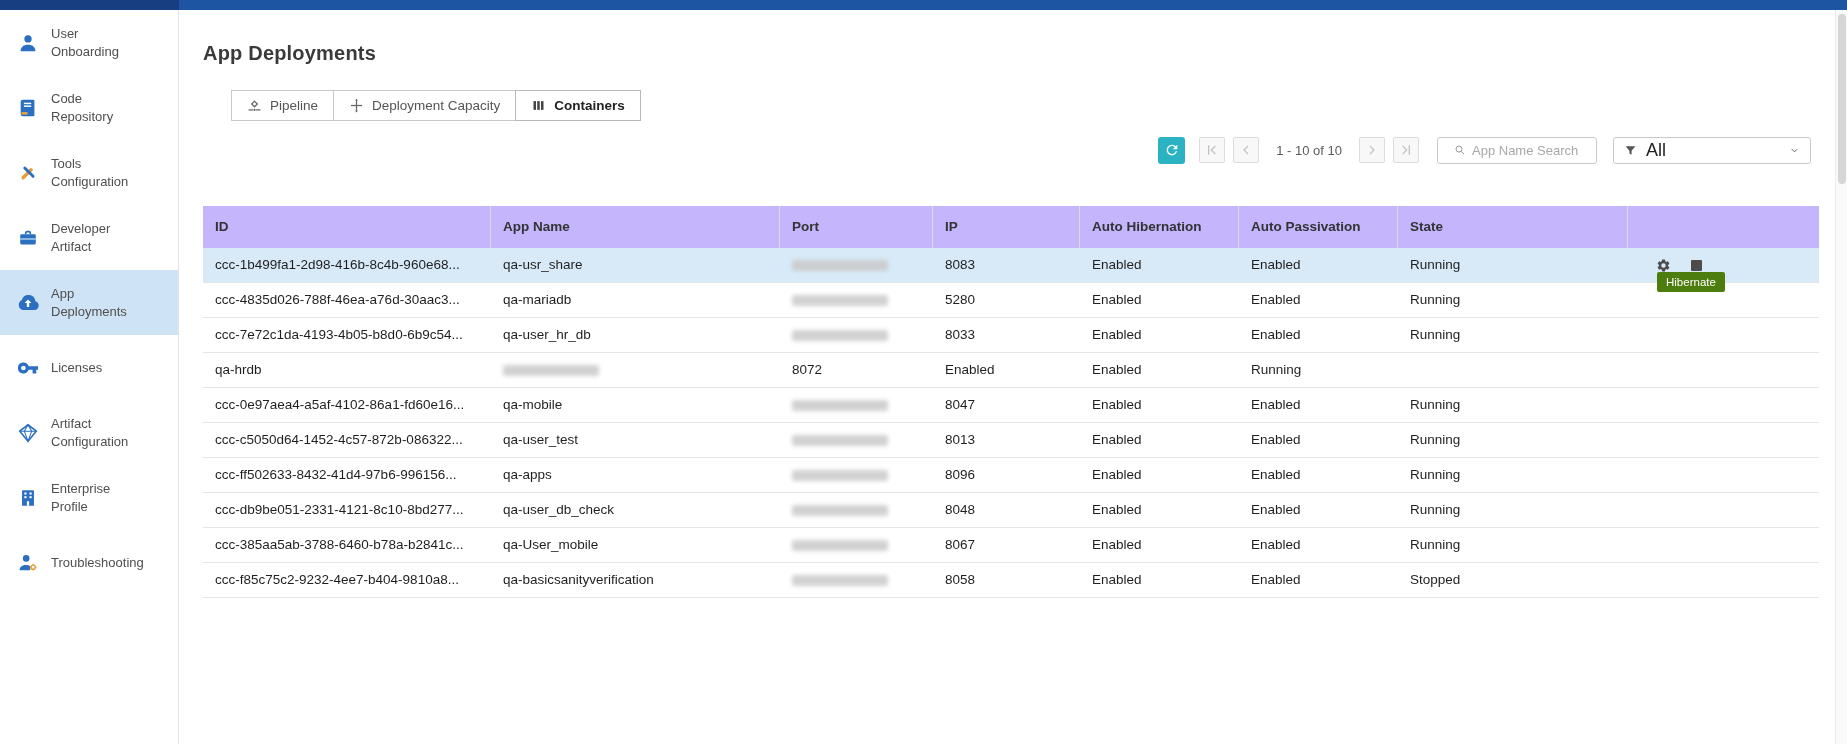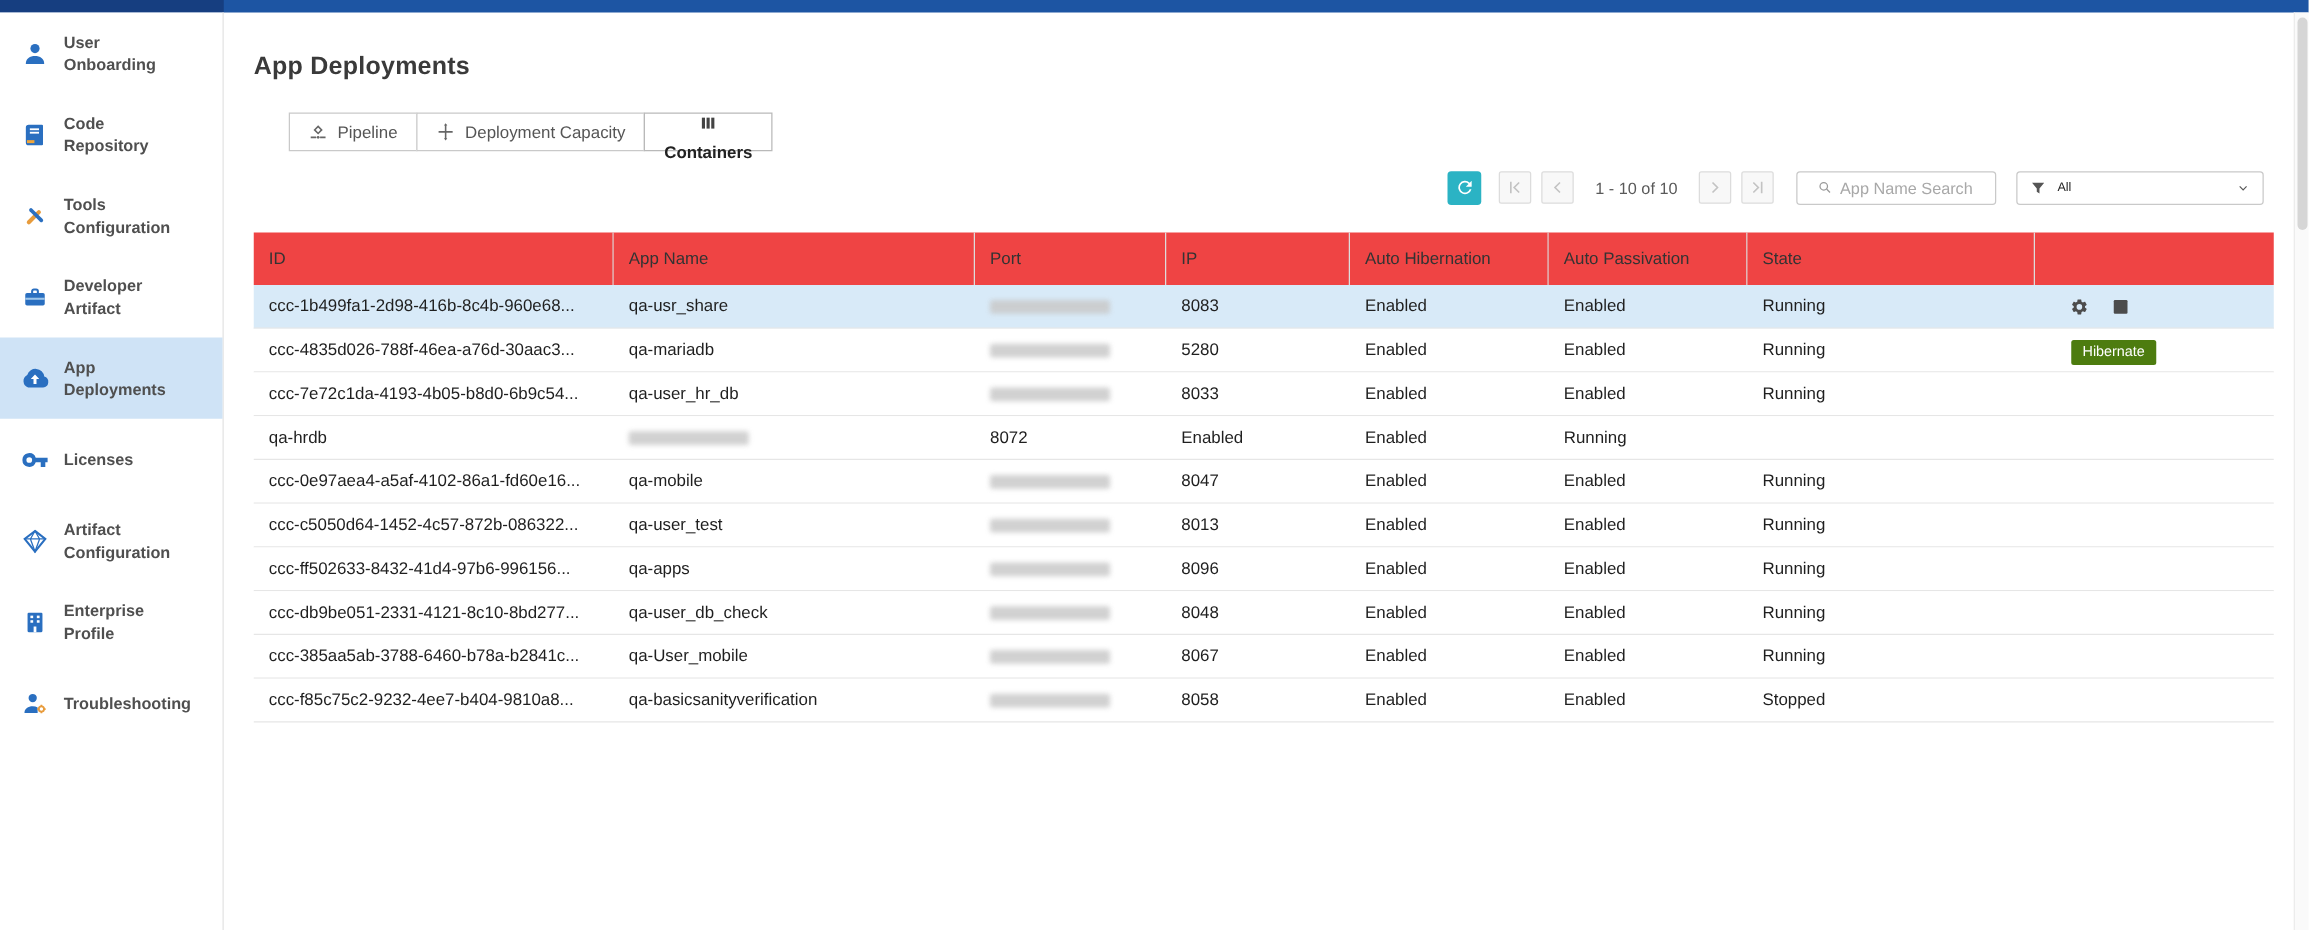--- a/index.html
+++ b/index.html
@@ -20,34 +20,34 @@
   .sidebar {
     position:absolute; top:10px; left:0; width:179px; height:734px;
     background:#fff; border-right:1px solid #e3e3e3;
   }
   .side-item {
     height:65px; display:flex; align-items:center; gap:11px;
     padding-left:16px; cursor:pointer;
   }
   .side-item.selected { background:#cfe3f6; }
   .side-icon { width:24px; height:24px; flex:0 0 24px; display:flex; align-items:center; justify-content:center; }
-  .side-label { font-size:13px; line-height:1.32; color:#4f4f4f; width:96px;font-weight:bold; }
+  .side-label { font-size:13px; line-height:1.32; color:#4f4f4f; width:96px; }
 
   
   .main { position:absolute; top:10px; left:179px; width:1656px; height:734px; padding:0 24px; }
   .page-title { margin-top:32px; font-size:20px; font-weight:700; color:#3a3a3a; letter-spacing:.2px; }
 
   
   .tabs { display:flex; margin-top:25px;padding-left:28px; }
   .tab {
     display:inline-flex; align-items:center; gap:8px;
     padding:0 15px; height:31px; border:1px solid #c9c9c9; margin-right:-1px;
     background:#fff; font-size:13.5px; color:#555; cursor:pointer; white-space:nowrap;
   }
-  .tab.active { font-weight:700; color:#222; border-color:#b9b9b9; position:relative; z-index:1;flex-direction:column; }
+  .tab.active { font-weight:700; color:#222; border-color:#b9b9b9; position:relative; z-index:1; }
   .tab svg { flex:0 0 auto; }
 
   
   .toolbar { display:flex; justify-content:flex-end; align-items:center; gap:8px; margin-top:15px; height:28px; }
   .refresh-btn {
     width:27px; height:27px; background:#2bb3c4; border:none; border-radius:3px;
     display:flex; align-items:center; justify-content:center; cursor:pointer; margin-right:6px;
   }
   .pg-btn {
     width:26px; height:26px; border:1px solid #dcdcdc; background:#f8f8f8; border-radius:2px;
@@ -57,33 +57,34 @@
   .search-box {
     display:flex; align-items:center; gap:6px; width:160px; height:27px;
     border:1px solid #c9c9c9; border-radius:3px; padding:0 16px; background:#fff; margin-left:10px;
   }
   .search-box input { border:none; outline:none; width:100%; font-size:13px; font-family:inherit; color:#333; background:transparent; }
   .search-box input::placeholder { color:#a8a8a8; }
   .filter-box {
     display:flex; align-items:center; gap:9px; width:198px; height:27px;
     border:1px solid #c9c9c9; border-radius:3px; padding:0 10px; background:#fff; cursor:pointer; margin-left:8px;
   }
-  .filter-label { font-size:10px; color:#222; }
+  .filter-label { font-size:18px; color:#222; }
   .filter-caret { margin-left:auto; display:flex; }
 
   
   .table { margin-top:22px; width:1616px; }
   .thead, .tr {
     display:grid;
     grid-template-columns:288px 289px 153px 147px 159px 159px 230px 1fr;
   }
   .th {
-    background:#ef4444; height:42px; line-height:42px; padding:0 12px;
-    font-size:13.5px; font-weight:400; color:#333; white-space:nowrap; overflow:hidden;
+    background:#c4b5fd; height:42px; line-height:42px; padding:0 12px;
+    font-size:13.5px; font-weight:700; color:#333; white-space:nowrap; overflow:hidden;
     border-right:1px solid #dcdcdc;
+    margin-top:20px;
   }
   .th:last-child { border-right:none; }
   .tr { border-bottom:1px solid #e6e6e6; background:#fff; }
   .tr.highlight { background:#d8eaf8; }
   .td {
     height:34px; line-height:34px; padding:0 12px; font-size:13.5px; color:#1f1f1f;
     white-space:nowrap; overflow:hidden;
   }
   .ip-blur {
     display:inline-block; width:96px; height:11px; background:#c9c9c9;

